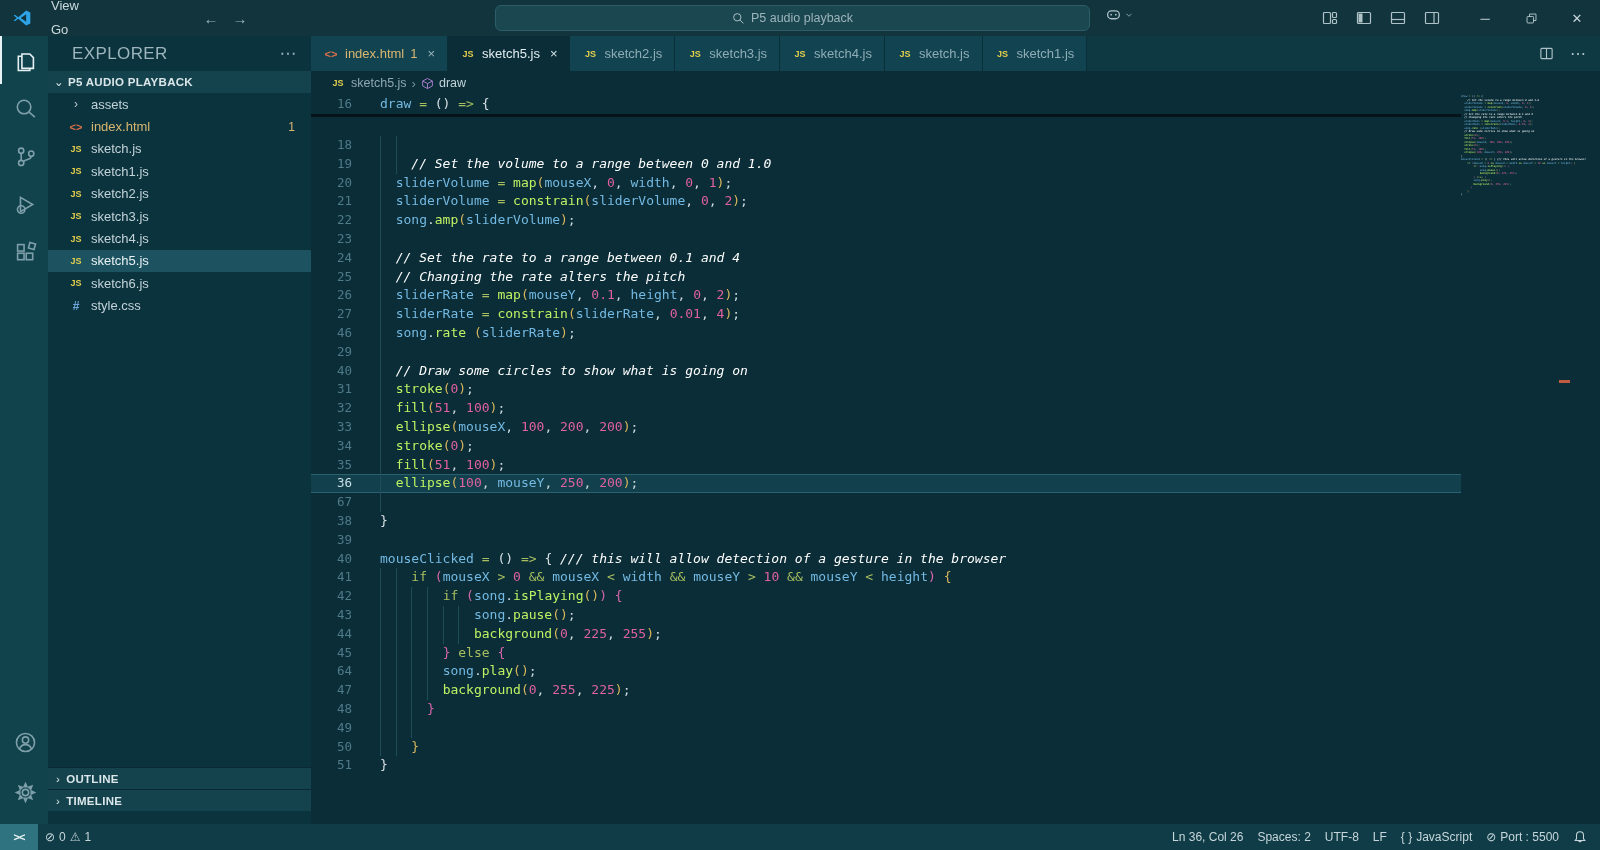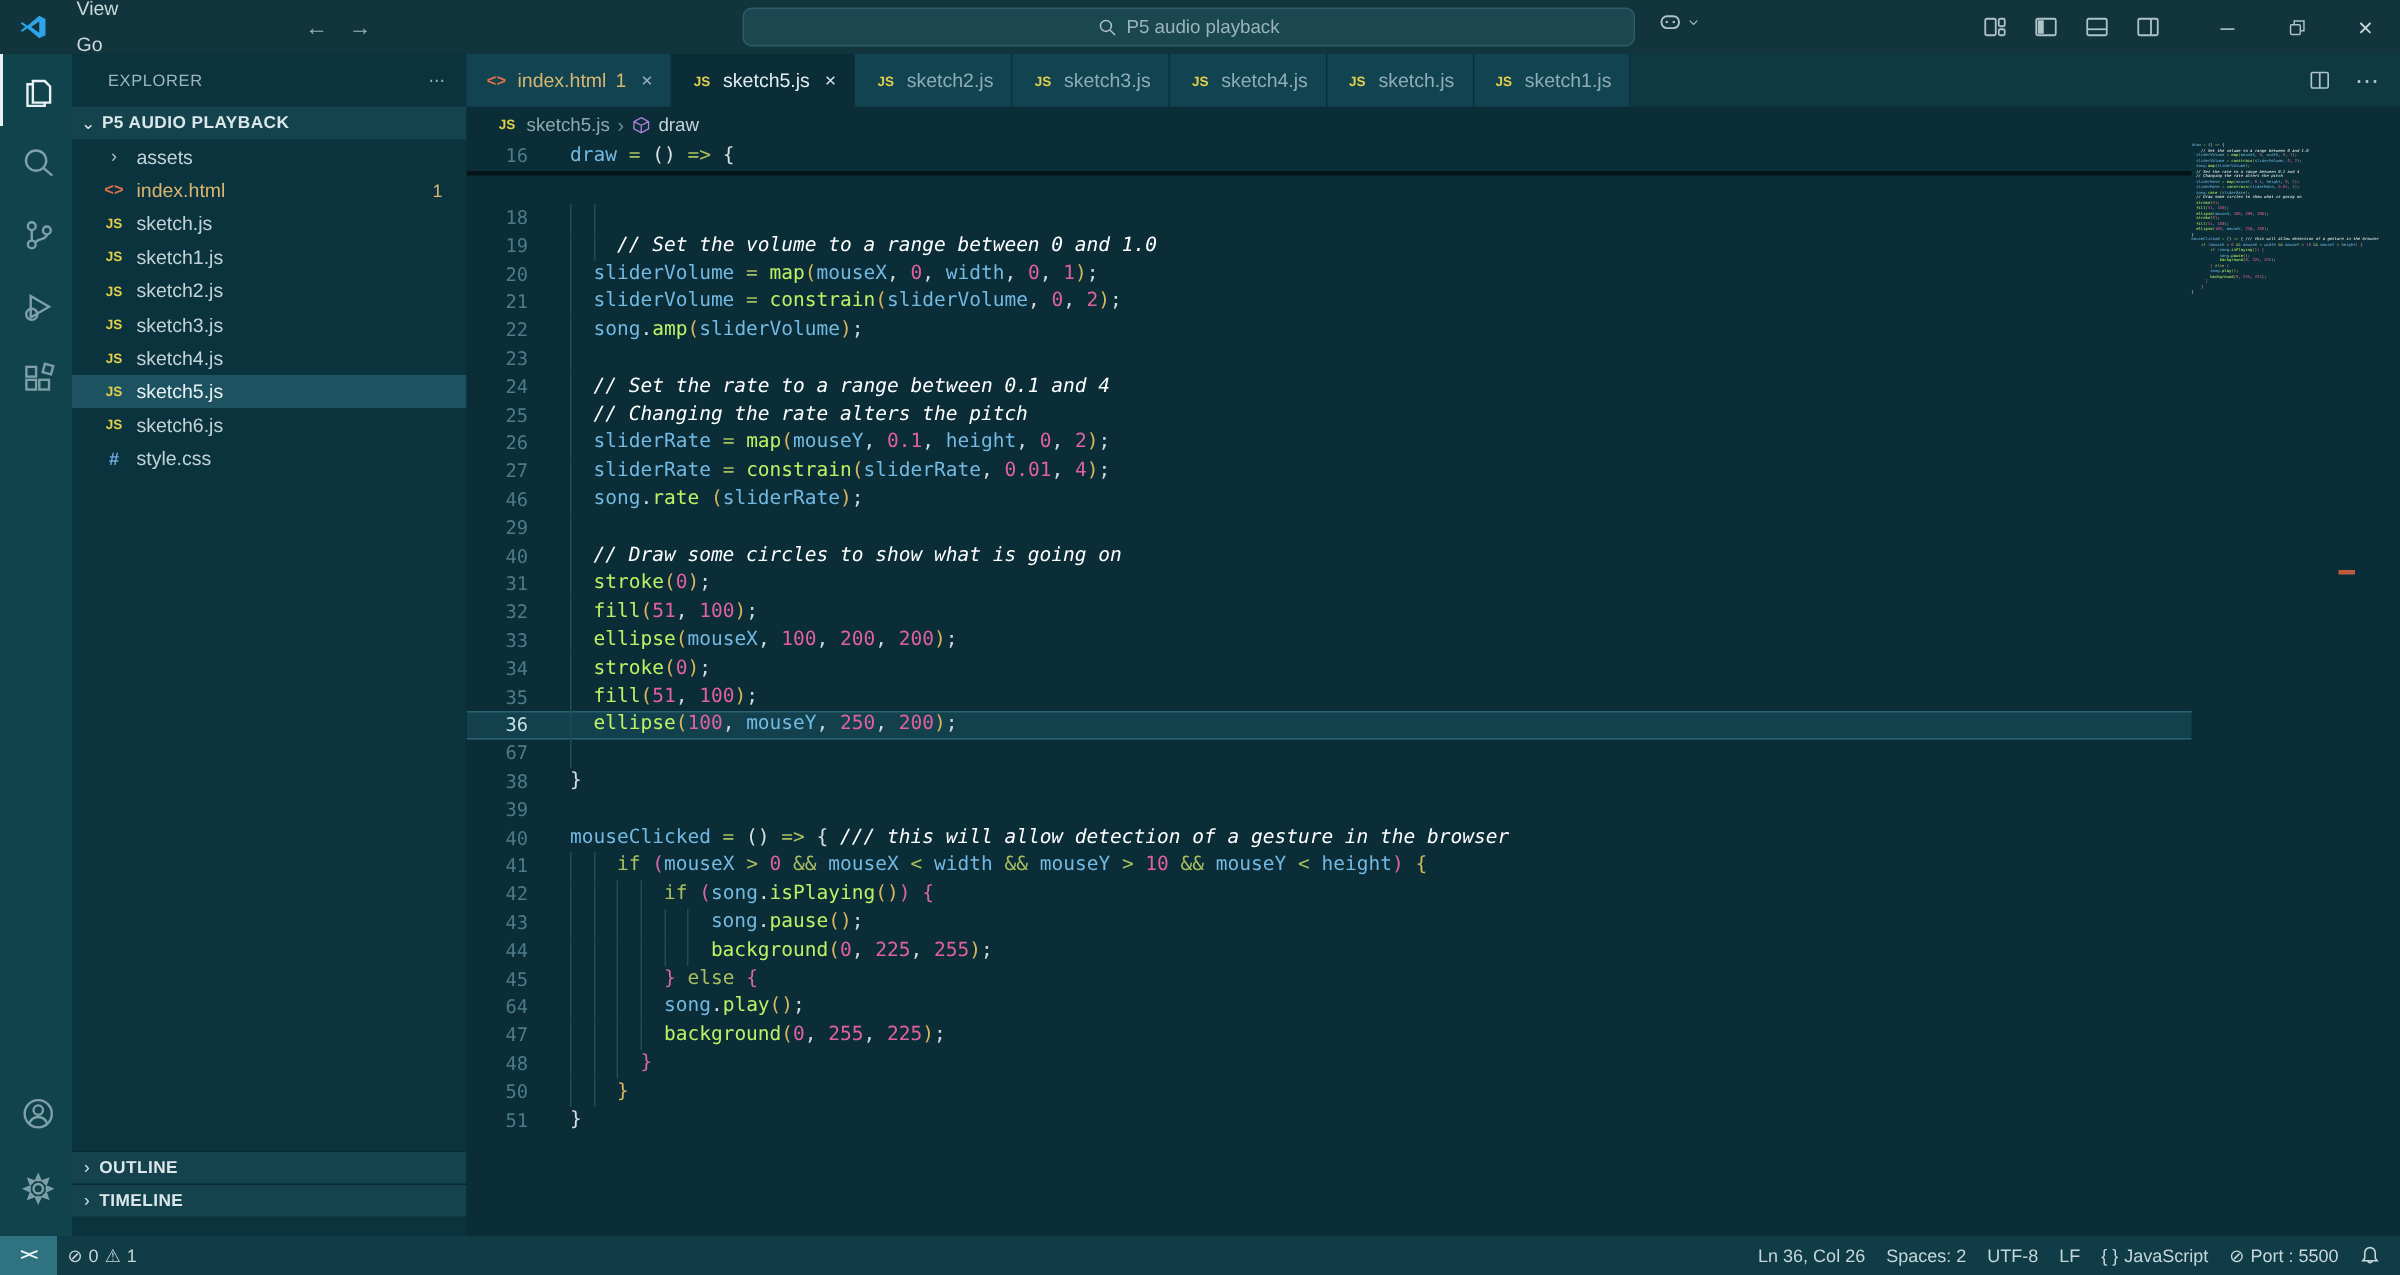--- a/index.html
+++ b/index.html
@@ -26,21 +26,21 @@
   #activitybar { position:absolute; left:0; top:36px; width:48px; height:788px; background:#11434d; }
   .act-item { width:48px; height:48px; display:flex; align-items:center; justify-content:center;
     color:#7fa0aa; border-left:2px solid transparent; }
   .act-item.active { color:#e8f1f4; border-left:2px solid #e8f1f4; }
   .act-bottom { position:absolute; left:0; width:48px; }
 
   
   #sidebar { position:absolute; left:48px; top:36px; width:263px; height:788px;
     background:#0b333d; color:#c3d3d9; font-size:13px; }
   #explorer-header { height:35px; display:flex; align-items:center; justify-content:space-between;
-    padding:0 14px 0 24px; color:#9db5bd; font-size:11px; letter-spacing:.4px; }
+    padding:0 14px 0 24px; color:#9db5bd; font-size:17px; letter-spacing:.4px; }
   #project-header { height:22px; background:#14434e; display:flex; align-items:center;
     font-weight:bold; font-size:11.5px; color:#dbe7ea; padding-left:6px; gap:4px; letter-spacing:.3px;}
   .file-row { height:22.4px; display:flex; align-items:center; padding-left:20px; gap:7px; position:relative; }
   .file-row.selected { background:#1d5260; color:#e8f1f4; }
   .file-row .fbadge { position:absolute; right:16px; color:#d9b670; font-size:12px; }
   .ficon { width:16px; text-align:center; font-weight:bold; font-size:9px; flex:none; }
   .ficon.js { color:#e3cf4c; }
   .ficon.html { color:#e0704a; font-size:11px; }
   .ficon.css { color:#6fa8dc; font-size:12px; }
   .ficon.chev { color:#b7c8cd; font-size:12px; font-weight:normal; }
@@ -451,20 +451,24 @@
             <div class="ln">64</div>
             <div class="lc"><span class="guide" style="left: 0px;"></span><span class="guide" style="left: 15.66px;"></span><span class="guide" style="left: 31.32px;"></span><span class="guide" style="left: 46.98px;"></span><span style="white-space: pre;">        <span class="tok-v">song</span><span class="tok-p">.</span><span class="tok-f">play</span><span class="tok-bg">()</span><span class="tok-p">;</span></span></div>
           </div>
           <div class="row">
             <div class="ln">47</div>
             <div class="lc"><span class="guide" style="left: 0px;"></span><span class="guide" style="left: 15.66px;"></span><span class="guide" style="left: 31.32px;"></span><span class="guide" style="left: 46.98px;"></span><span style="white-space: pre;">        <span class="tok-f">background</span><span class="tok-bg">(</span><span class="tok-n">0</span><span class="tok-p">, </span><span class="tok-n">255</span><span class="tok-p">, </span><span class="tok-n">225</span><span class="tok-bg">)</span><span class="tok-p">;</span></span></div>
           </div>
           <div class="row">
             <div class="ln">48</div>
             <div class="lc"><span class="guide" style="left: 0px;"></span><span class="guide" style="left: 15.66px;"></span><span class="guide" style="left: 31.32px;"></span><span style="white-space: pre;">      <span class="tok-bp">}</span></span></div>
+          </div>
+          <div class="row">
+            <div class="ln">49</div>
+            <div class="lc"><span class="guide" style="left: 0px;"></span><span class="guide" style="left: 15.66px;"></span><span class="guide" style="left: 31.32px;"></span><span style="white-space: pre;"></span></div>
           </div>
           <div class="row">
             <div class="ln">50</div>
             <div class="lc"><span class="guide" style="left: 0px;"></span><span class="guide" style="left: 15.66px;"></span><span style="white-space: pre;">    <span class="tok-bg">}</span></span></div>
           </div>
           <div class="row">
             <div class="ln">51</div>
             <div class="lc"><span style="white-space: pre;"><span class="tok-bw">}</span></span></div>
           </div>
         </div>

